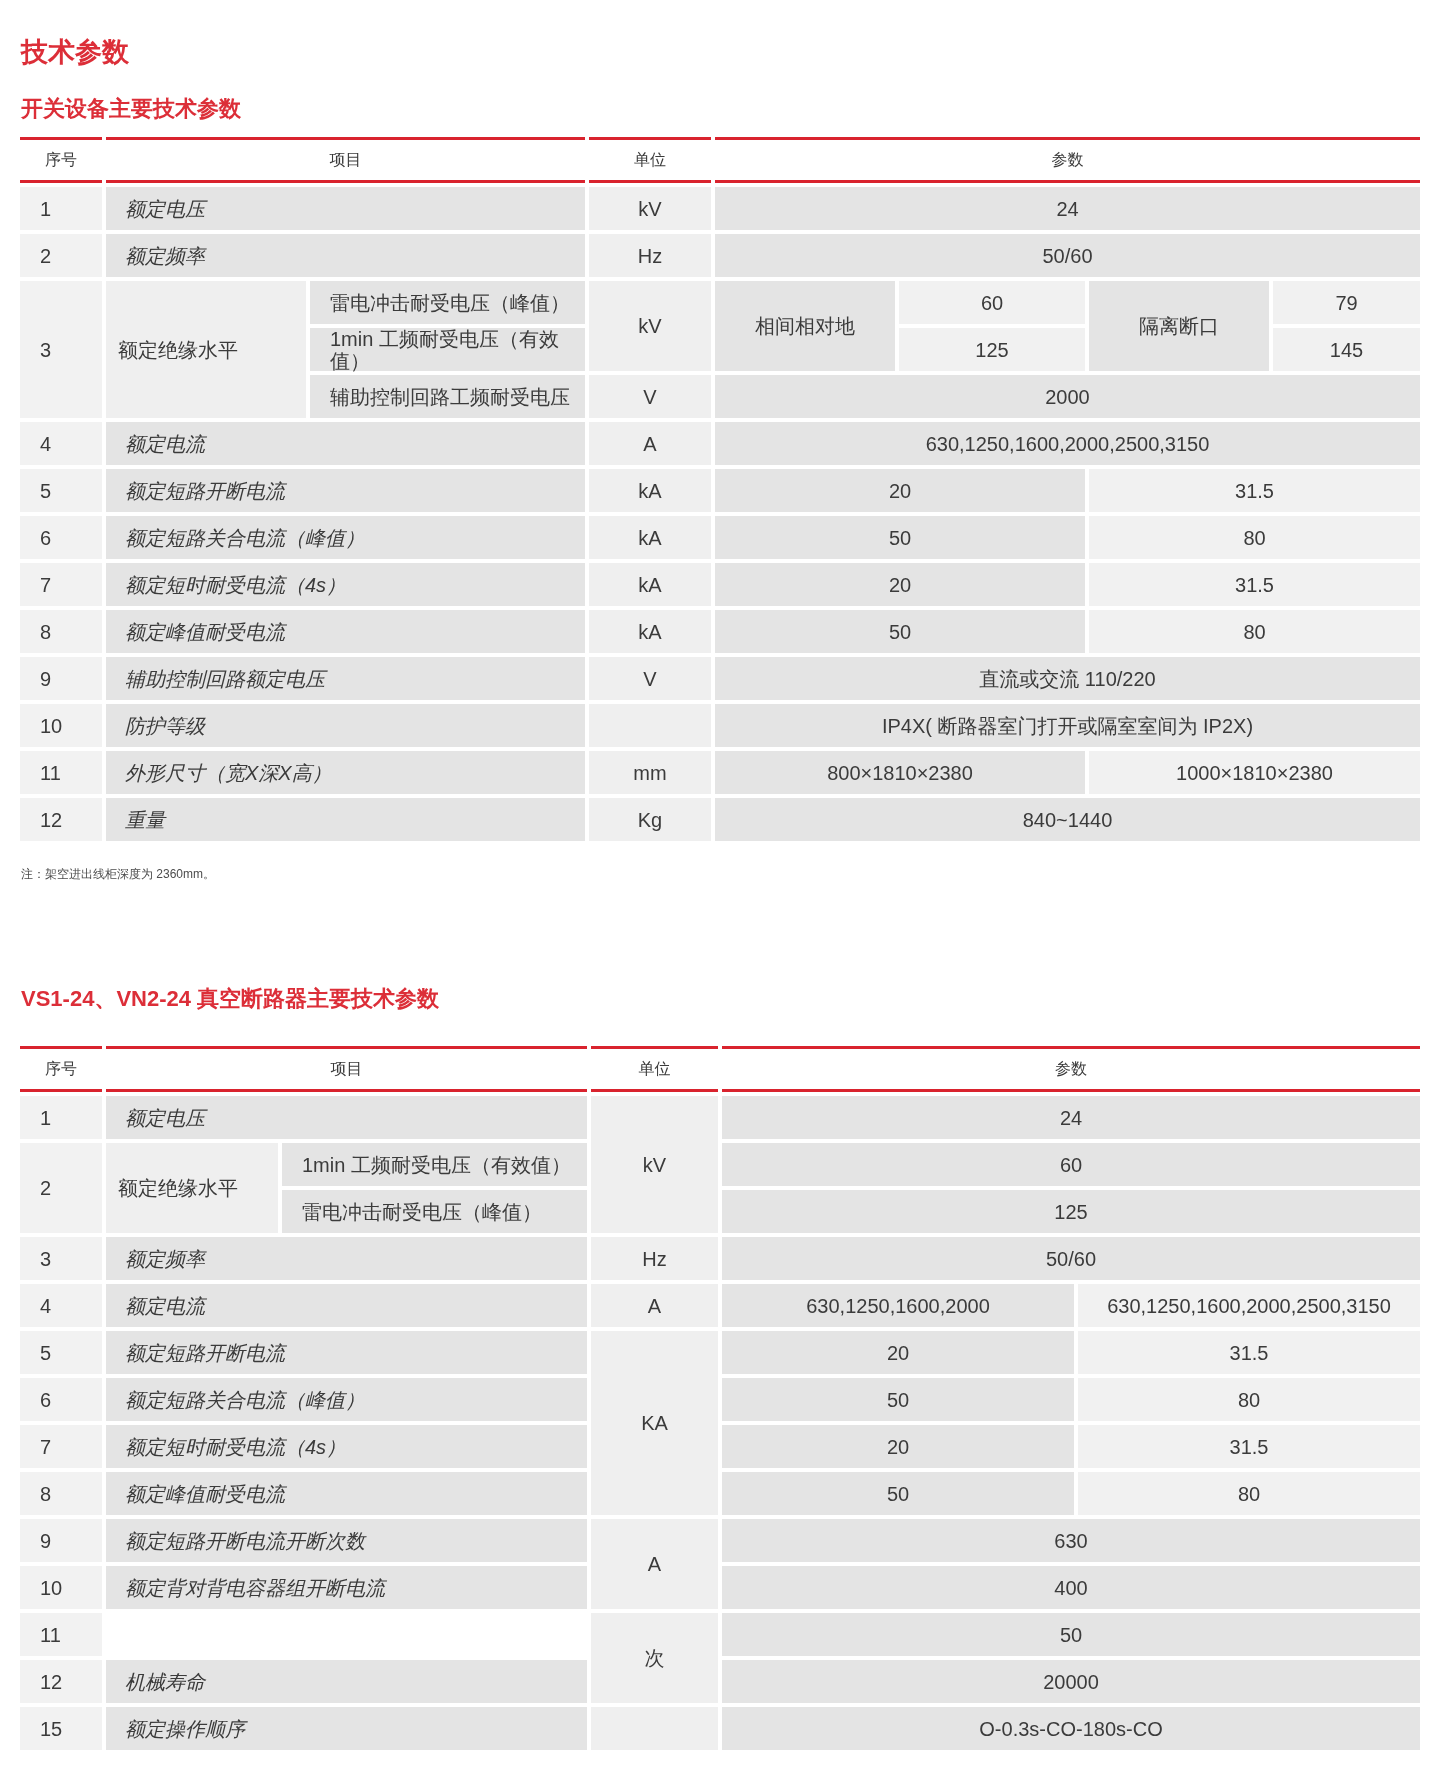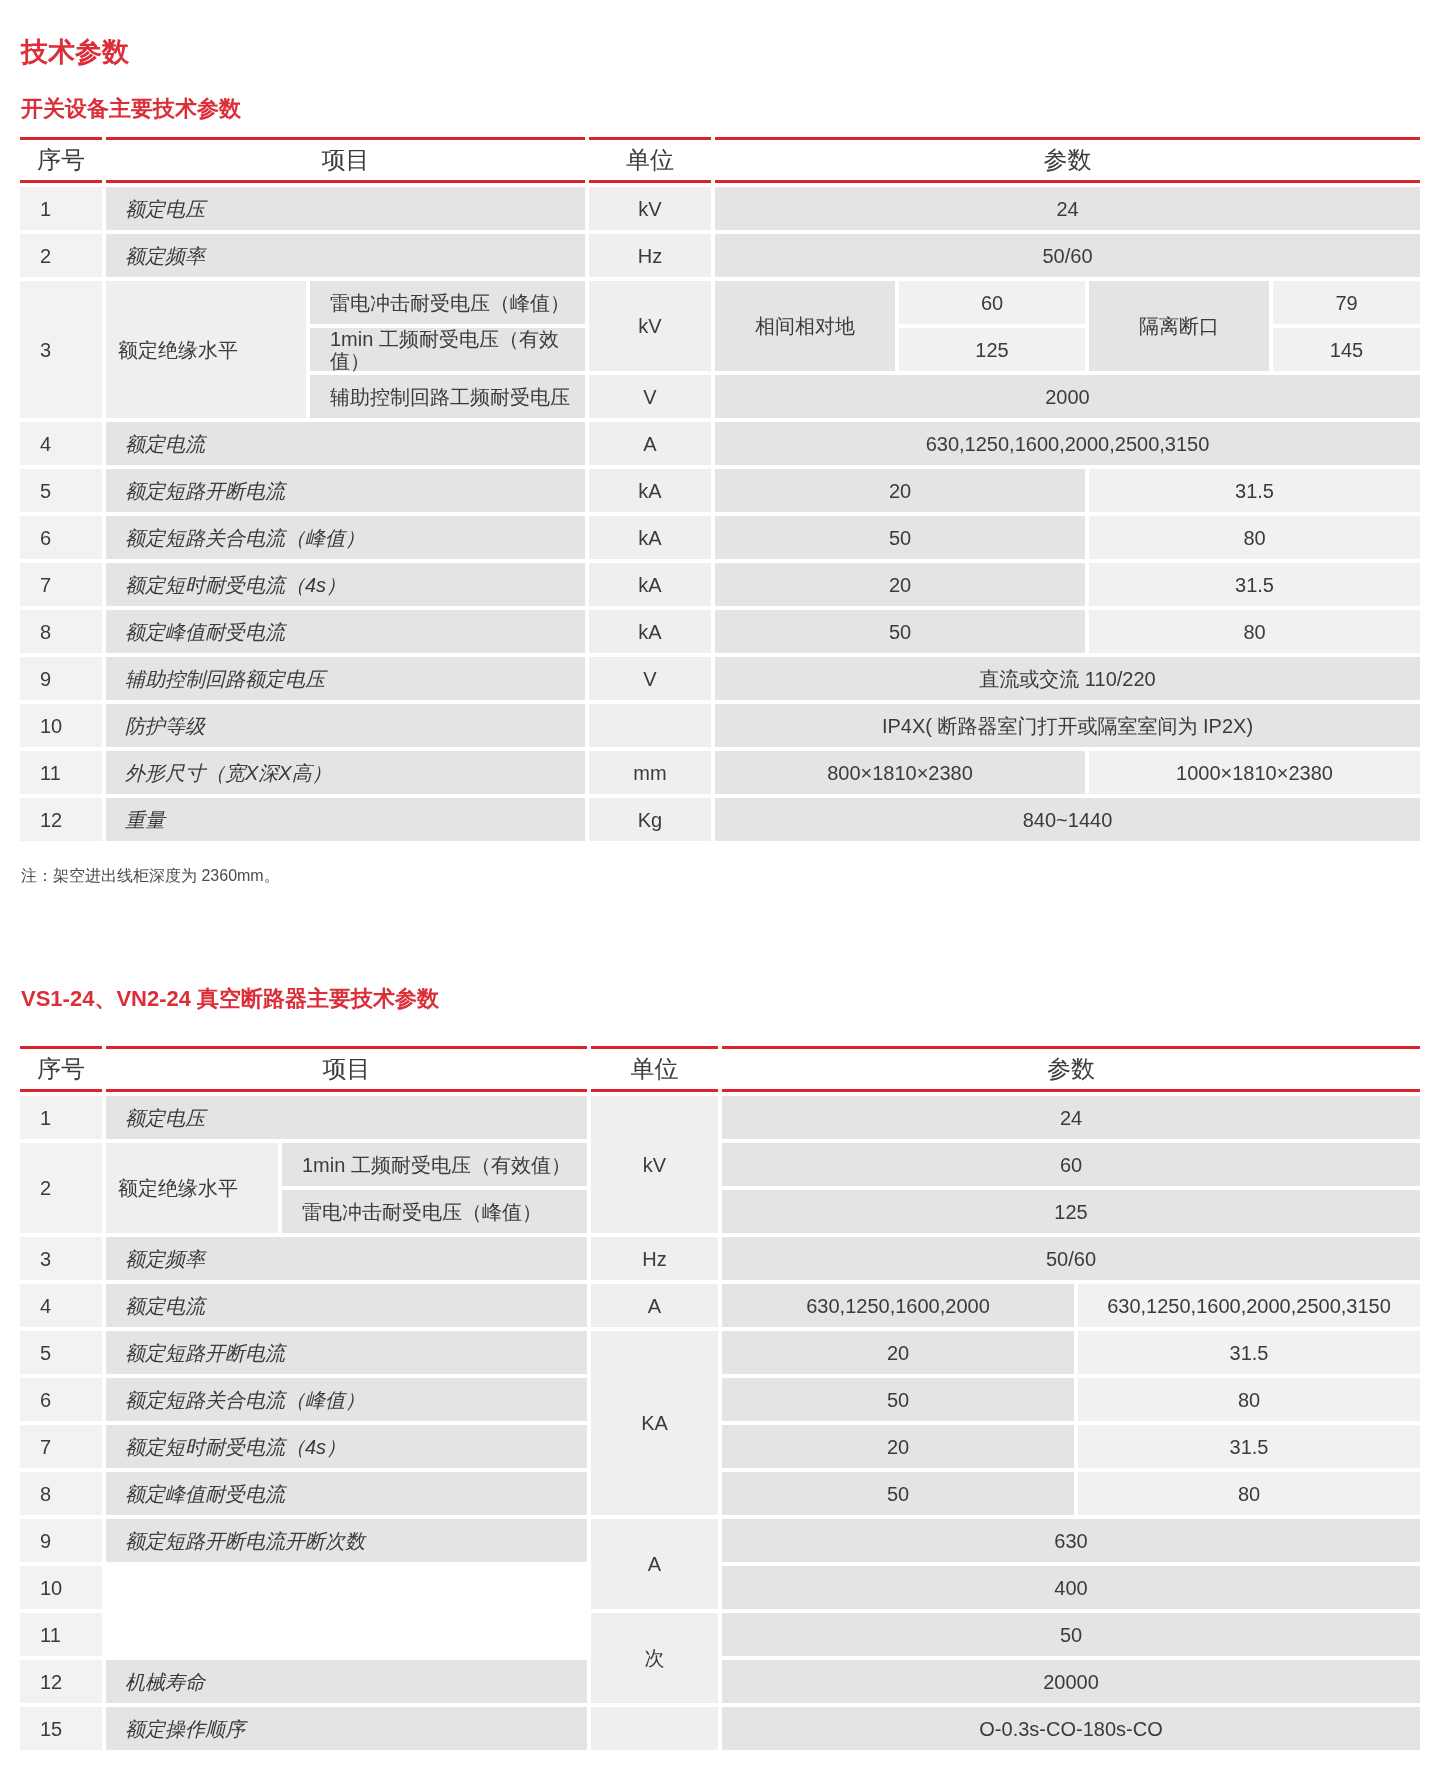--- a/index.html
+++ b/index.html
@@ -23,31 +23,31 @@
   .tbl{position:absolute;left:20px;width:1400px;}
   #table1{top:137px;}
   #table2{top:1046px;}
   .hdr,.bdy{display:grid;gap:4px;}
   .t1cols{grid-template-columns:82px 200px 275px 122px 180px 186px 180px 147px;}
   .t2cols{grid-template-columns:82px 172px 305px 127px 352px 342px;}
   .bdy{margin-top:4px;grid-auto-rows:43px;}
   .hcell{
     box-sizing:border-box;height:46px;background:#fff;
     border-top:3px solid var(--red-line);border-bottom:3px solid var(--red-line);
-    display:flex;align-items:center;justify-content:center;font-size:24px;
+    display:flex;align-items:center;justify-content:center;font-size:16px;
   }
   .cell{background:var(--cell-dark);display:flex;align-items:center;font-size:20px;line-height:1.1;}
   .c-num{background:var(--cell-num);padding-left:20px;}
   .c-item{padding-left:19px;font-style:italic;}
   .c-parent{background:var(--cell-mid);padding-left:12px;}
   .c-sub{padding-left:20px;}
   .c-unit{background:var(--cell-mid);justify-content:center;}
   .c-param{justify-content:center;text-align:center;}
   .c-light{background:var(--cell-light);}
-  .note{position:absolute;left:21px;top:866px;font-size:16px;color:#4c4c4c;}
+  .note{position:absolute;left:21px;top:866px;font-size:12px;color:#4c4c4c;}
 </style>
 </head>
 <body>
 
 <div class="page-title">技术参数</div>
 <div class="section-title" id="section1-title">开关设备主要技术参数</div>
 
 <div class="tbl" id="table1">
   <div class="hdr t1cols">
     <div class="hcell">序号</div>
@@ -185,20 +185,21 @@
     <div class="cell c-num" style="grid-row:9">8</div>
     <div class="cell c-item" style="grid-row:9;grid-column:2/4">额定峰值耐受电流</div>
     <div class="cell c-param" style="grid-row:9;grid-column:5">50</div>
     <div class="cell c-param c-light" style="grid-row:9;grid-column:6">80</div>
 
     <div class="cell c-unit" style="grid-row:10/12;grid-column:4">A</div>
     <div class="cell c-num" style="grid-row:10">9</div>
     <div class="cell c-item" style="grid-row:10;grid-column:2/4">额定短路开断电流开断次数</div>
     <div class="cell c-param" style="grid-row:10;grid-column:5/7">630</div>
     <div class="cell c-num" style="grid-row:11">10</div>
+    <div class="cell c-item" style="grid-row:11;grid-column:2/4">额定背对背电容器组开断电流</div>
     <div class="cell c-param" style="grid-row:11;grid-column:5/7">400</div>
 
     <div class="cell c-unit" style="grid-row:12/14;grid-column:4">次</div>
     <div class="cell c-num" style="grid-row:12">11</div>
     <div class="cell c-param" style="grid-row:12;grid-column:5/7">50</div>
     <div class="cell c-num" style="grid-row:13">12</div>
     <div class="cell c-item" style="grid-row:13;grid-column:2/4">机械寿命</div>
     <div class="cell c-param" style="grid-row:13;grid-column:5/7">20000</div>
 
     <div class="cell c-num" style="grid-row:14">15</div>

